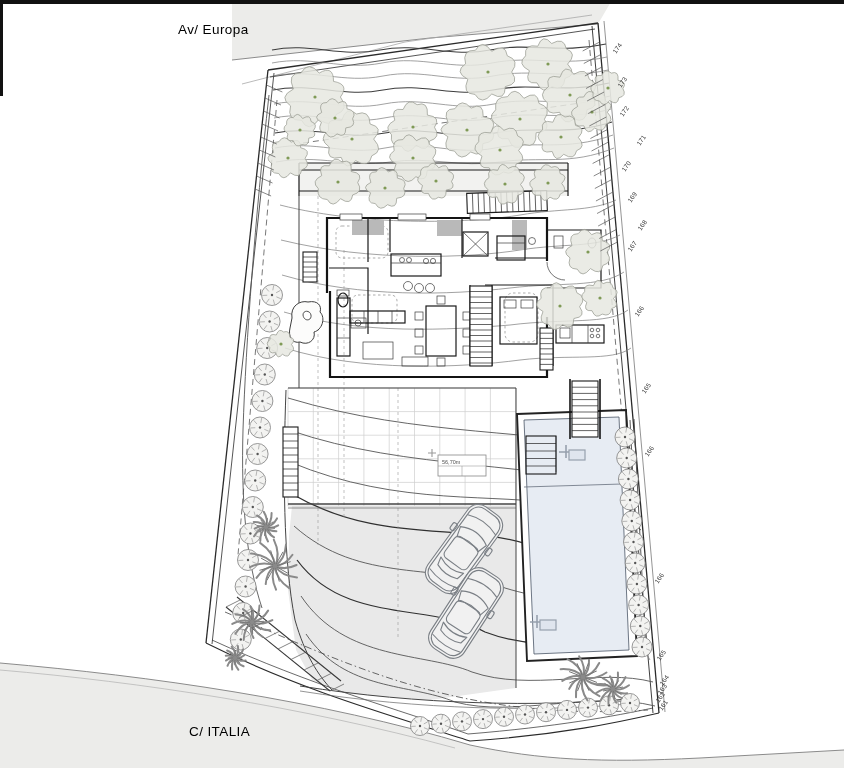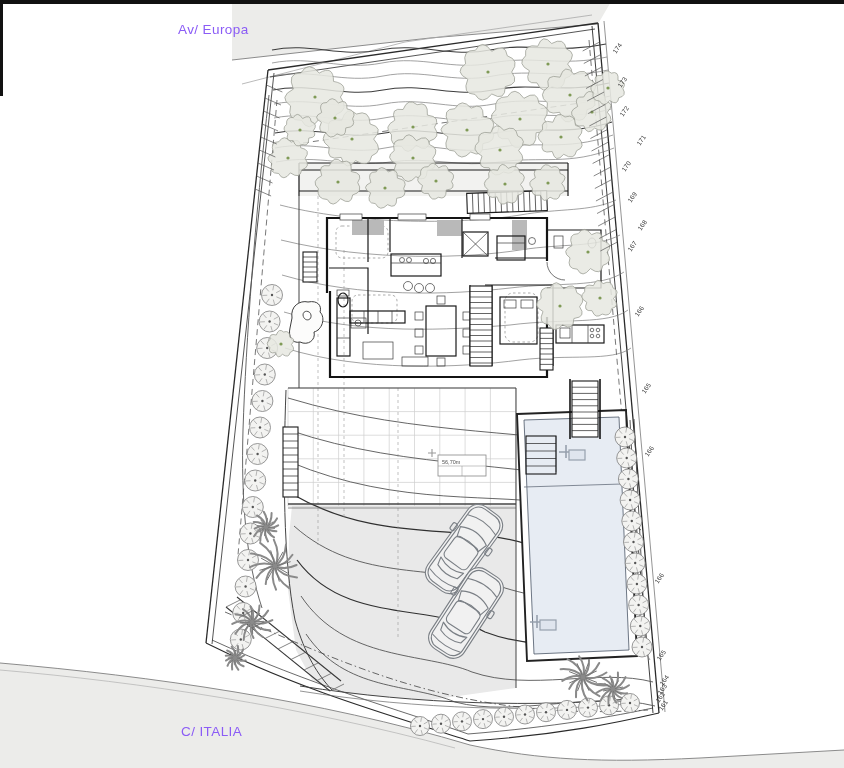--- a/index.html
+++ b/index.html
@@ -1,19 +1,19 @@
 <!DOCTYPE html>
 <html><head>
 <meta charset="utf-8">
 <style>
   html,body{margin:0;padding:0;background:#fff;}
   .stage{position:relative;width:844px;height:768px;overflow:hidden;background:#fff;
          font-family:"Liberation Sans",sans-serif;}
   .stage svg{position:absolute;left:0;top:0;}
-  .street-label{position:absolute;font-size:13.5px;color:#8b5cf6;letter-spacing:.4px;white-space:nowrap;}
+  .street-label{position:absolute;font-size:13.5px;color:#000000;letter-spacing:.4px;white-space:nowrap;}
   svg text{font-family:"Liberation Sans",sans-serif;}
   .w2{stroke:#141414;stroke-width:2.2;fill:none;stroke-linecap:square;}
   .w1{stroke:#1a1a1a;stroke-width:1.2;fill:none;}
   .w0{stroke:#3a3a3a;stroke-width:.7;fill:none;}
   .cA{stroke:#3d3d3d;stroke-width:1.1;fill:none;}
   .cB{stroke:#7a7a7a;stroke-width:.7;fill:none;}
   .cC{stroke:#555;stroke-width:.9;fill:none;}
   .cD{stroke:#303030;stroke-width:1.25;fill:none;}
   .dash{stroke:#555;stroke-width:.8;fill:none;stroke-dasharray:6 4;}
   .dashlite{stroke:#999;stroke-width:.6;fill:none;stroke-dasharray:3 3;}
@@ -1030,14 +1030,14 @@
         <line x1="265" y1="638.5" x2="279" y2="631.5" stroke="#666" stroke-width="0.8"></line>
         <line x1="278" y1="649" x2="292" y2="642" stroke="#666" stroke-width="0.8"></line>
         <line x1="291" y1="659.5" x2="305" y2="652.5" stroke="#666" stroke-width="0.8"></line>
         <line x1="304" y1="670" x2="318" y2="663" stroke="#666" stroke-width="0.8"></line>
         <line x1="317" y1="680.5" x2="331" y2="673.5" stroke="#666" stroke-width="0.8"></line>
         <line x1="330" y1="691" x2="344" y2="684" stroke="#666" stroke-width="0.8"></line>
       </g>
 </svg>
 
 <div class="street-label" style="left:178px;top:22px">Av/ Europa</div>
-<div class="street-label" style="left:181px;top:724px">C/ ITALIA</div>
+<div class="street-label" style="left:189px;top:724px">C/ ITALIA</div>
 </div>
 
 </body></html>

